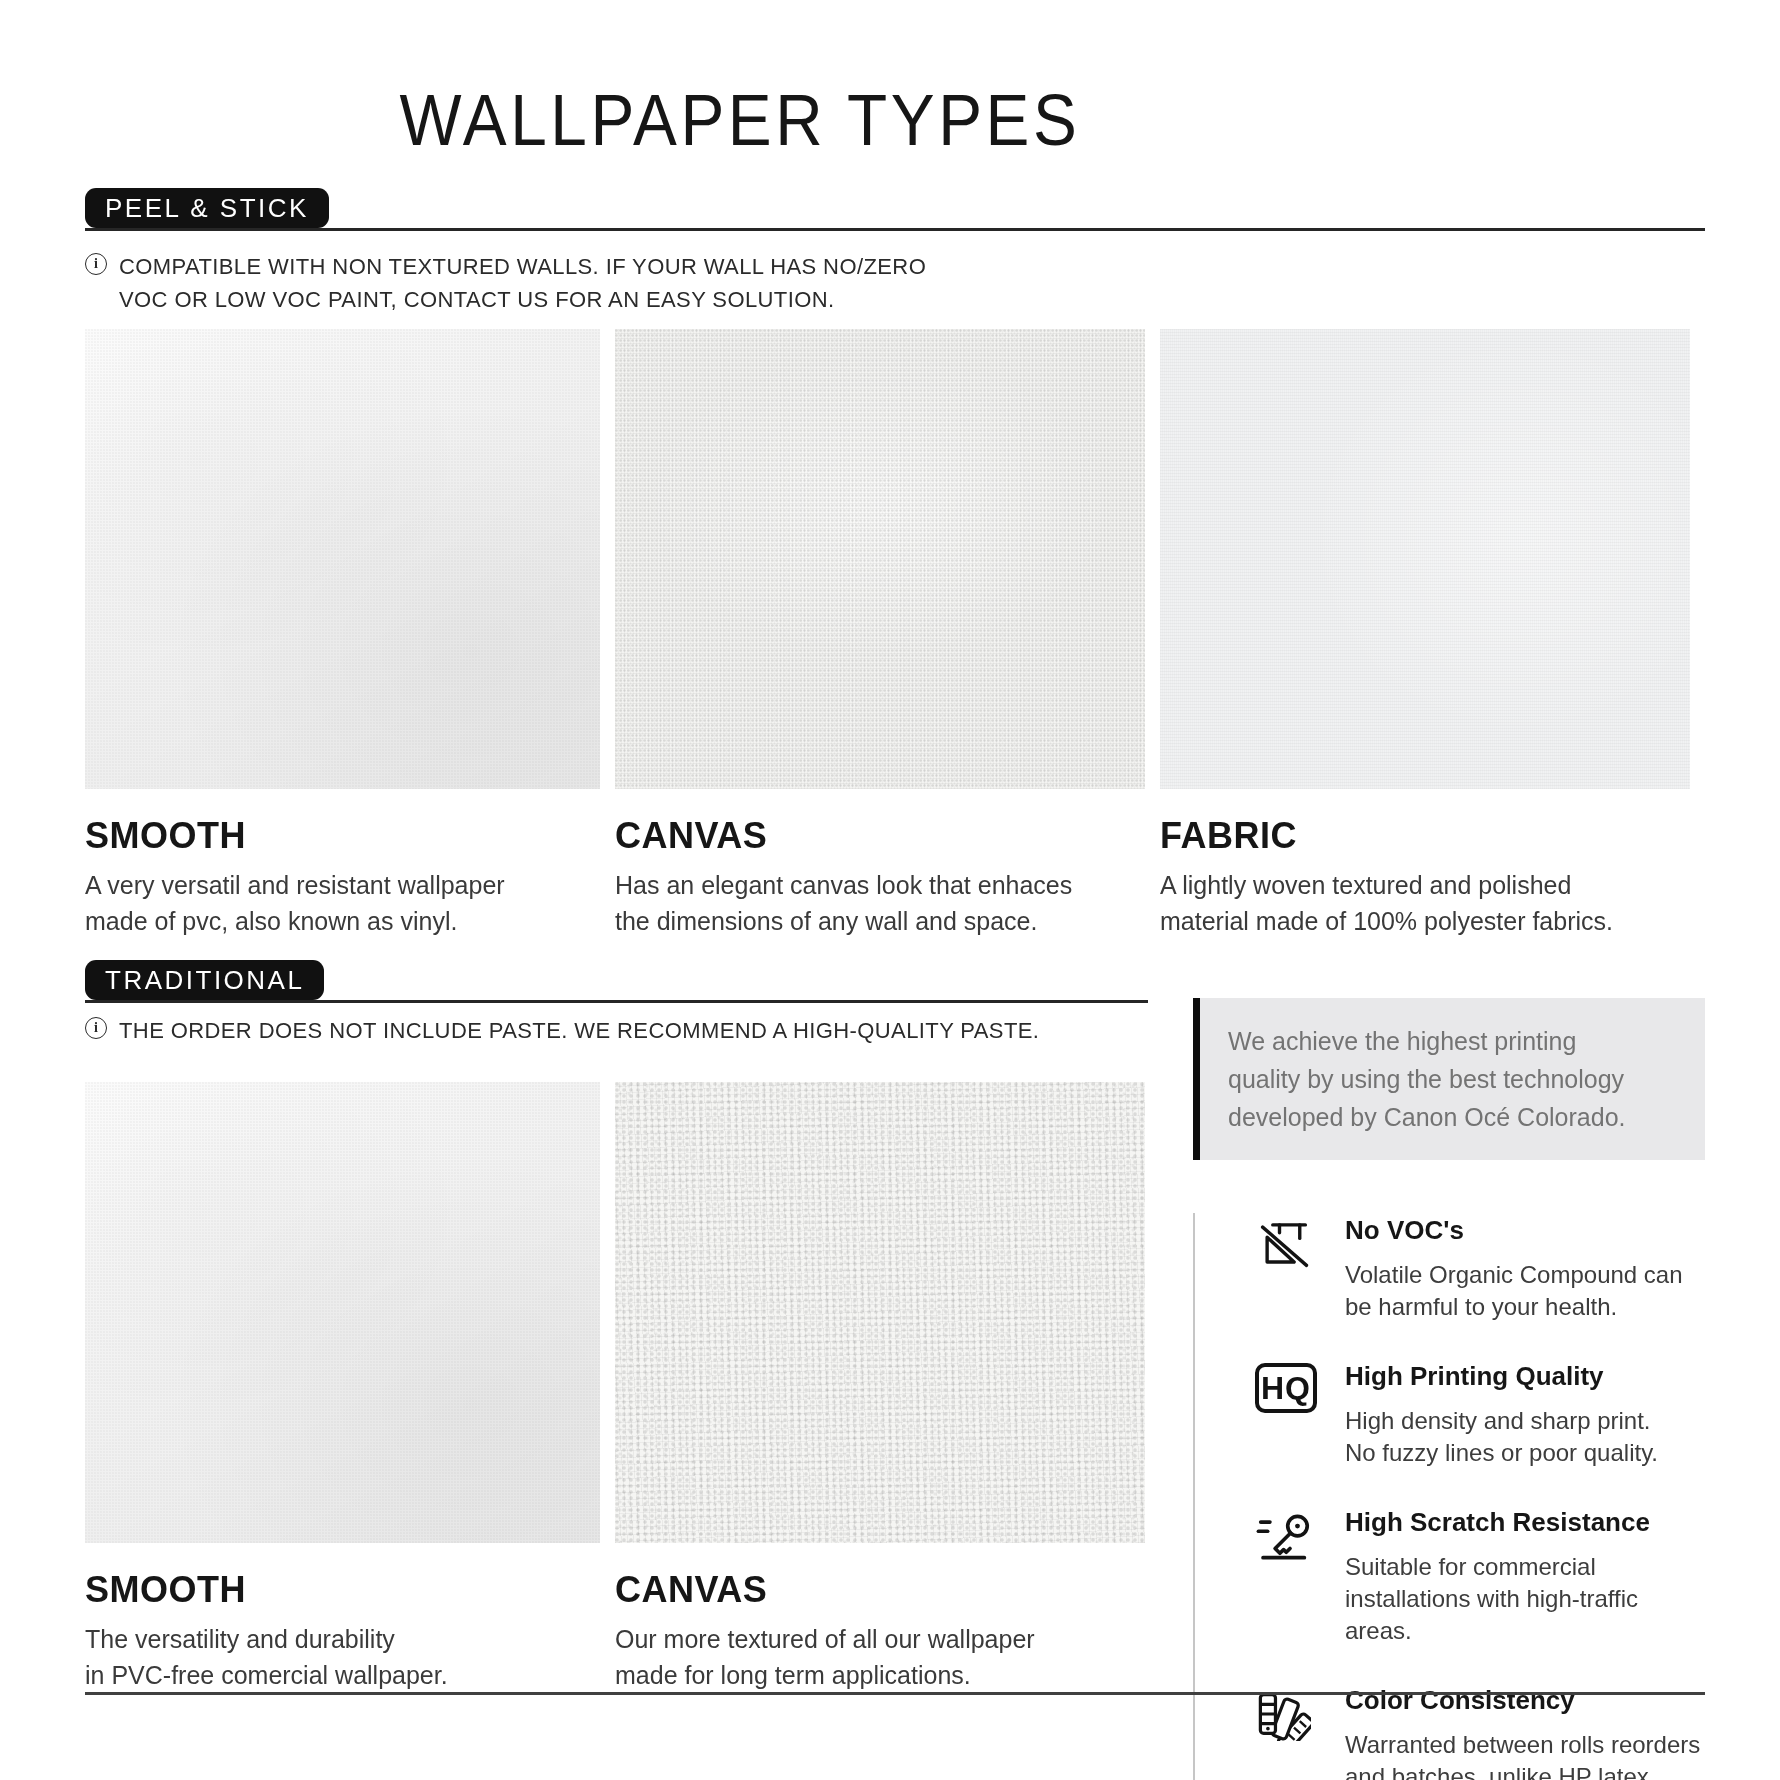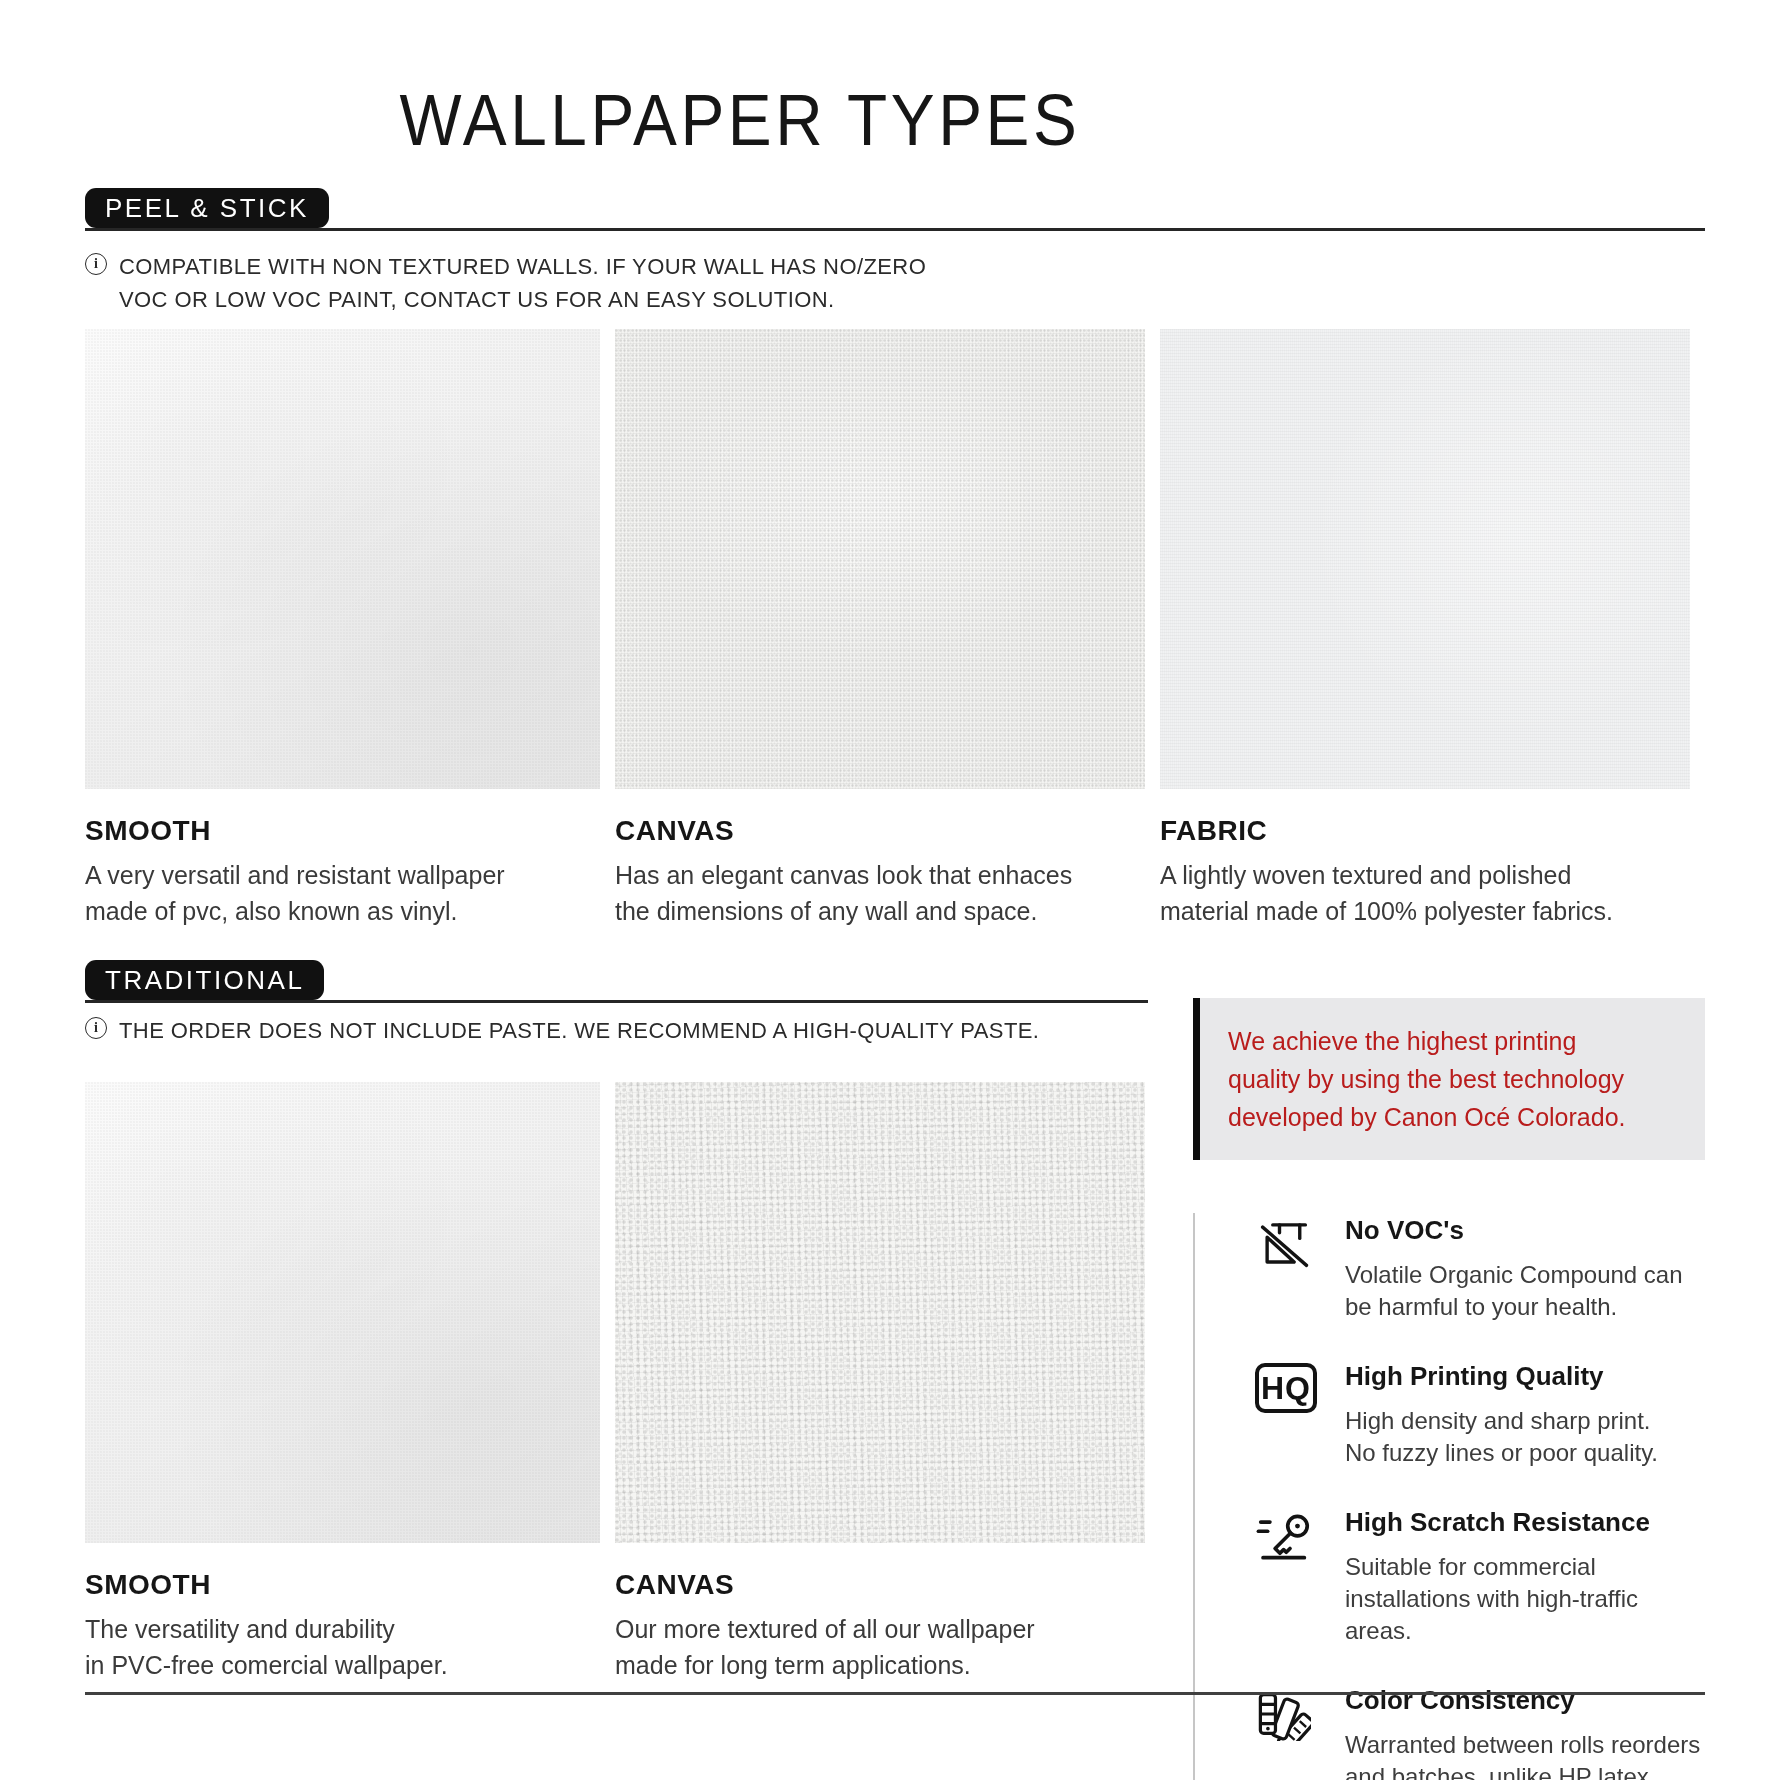--- a/index.html
+++ b/index.html
@@ -57,21 +57,21 @@
   .row{position:absolute;left:85px;display:flex;gap:15px;}
   .row1{top:329px;}
   .row2{top:1082px;}
   .col{display:flex;flex-direction:column;}
   .w515{width:515px;} .w530{width:530px;}
   .swatch{width:100%;}
   .row1 .swatch{height:460px;}
   .row2 .swatch{height:461px;}
   .swatch-title{
     margin-top:26px;
-    font-size:28px;font-weight:600;letter-spacing:0.5px;color:#161616;
+    font-size:36px;font-weight:600;letter-spacing:0.5px;color:#161616;
   }
   .swatch-desc{
     margin-top:10px;
     font-size:25px;color:#3a3a3a;line-height:36px;white-space:pre-line;
   }
   
   .tex-smooth{
     background-color:#f6f6f6;
     background-image:
       radial-gradient(circle at 1px 1px, rgba(60,60,60,0.05) 0.6px, transparent 1.1px),
@@ -105,21 +105,21 @@
       repeating-linear-gradient(-3deg, rgba(0,0,0,0.045) 0 1px, transparent 1px 7px);
     background-size:7px 6px,9px 8px,100% 100%,100% 100%;
   }
   
   .right-panel{position:absolute;left:1193px;top:998px;width:512px;}
   .quality-box{
     box-sizing:border-box;
     border-left:7px solid #0d0d0d;
     background:#e8e8ea;
     padding:24px 42px 24px 28px;
-    font-size:25px;color:#b91c1c;line-height:38px;
+    font-size:25px;color:#737373;line-height:38px;
     white-space:pre-line;
   }
   .features{
     margin-top:53px;
     border-left:2px solid #c6c6c6;
     padding:2px 0 6px 60px;
     display:flex;flex-direction:column;gap:38px;
   }
   .feature{display:flex;gap:22px;align-items:flex-start;}
   .f-icon{flex:0 0 68px;display:flex;justify-content:flex-start;padding-top:2px;}

